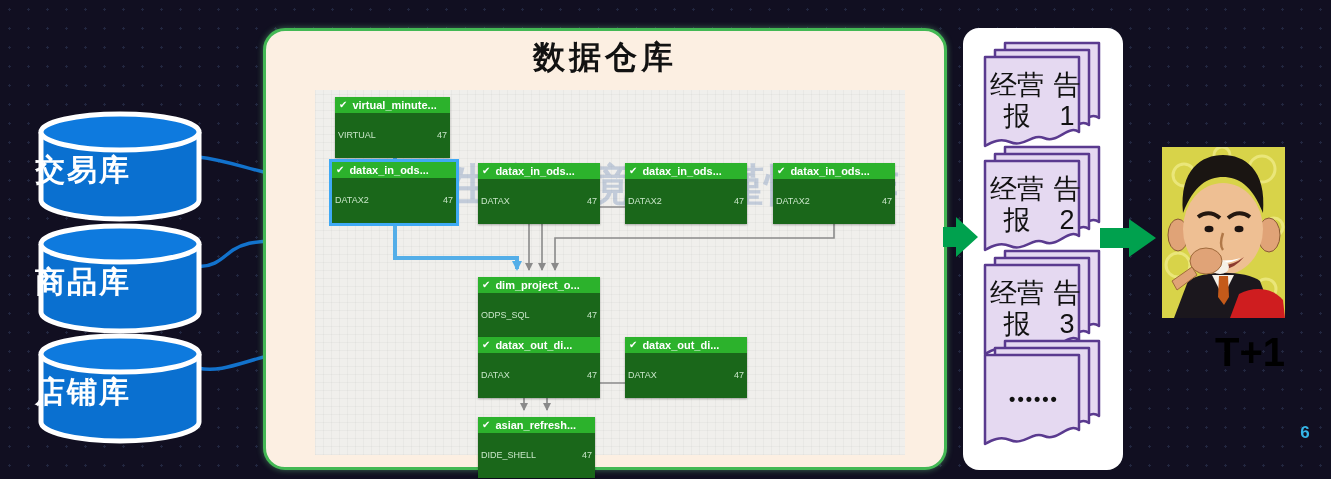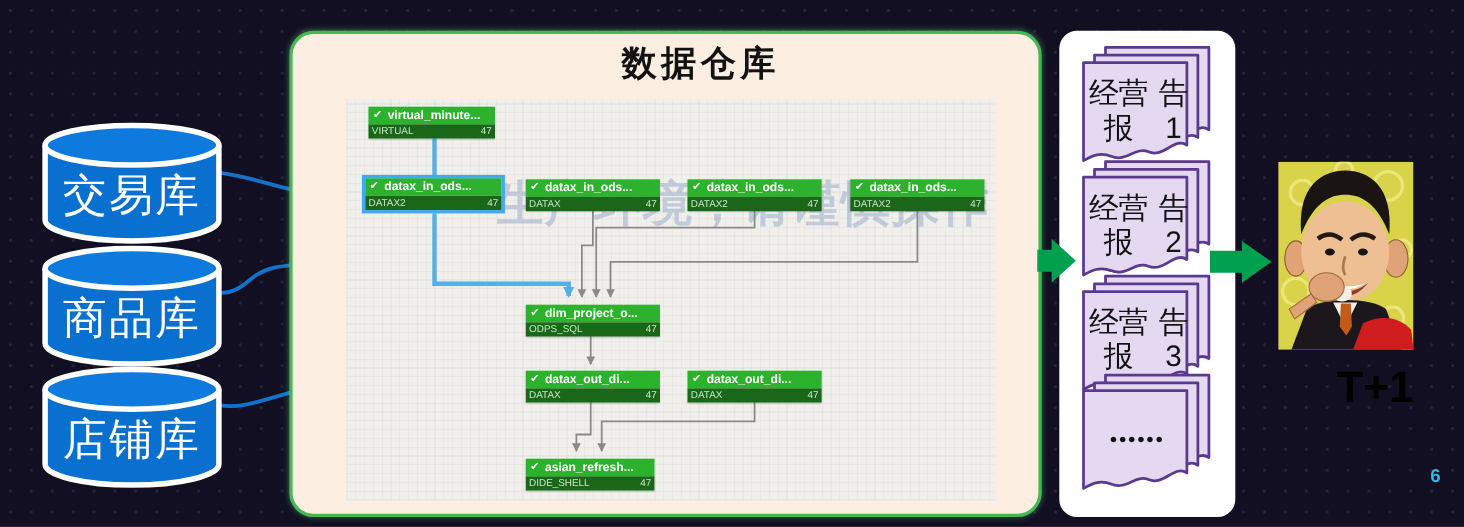--- a/index.html
+++ b/index.html
@@ -8,43 +8,43 @@
     position:relative;width:1331px;height:479px;overflow:hidden;
     background-color:#110f21;
     background-image:radial-gradient(rgba(96,120,170,0.22) 1.2px, transparent 1.4px);
     background-size:19px 19px;
   }
   svg{display:block}
   .abs{position:absolute;}
 
   
   .cylinder{position:absolute;width:170px;height:118px;}
-  .cyl-label{position:absolute;left:0;top:36%;width:100%;text-align:center;
-    color:#fff;font-size:40px;font-weight:normal;letter-spacing:2px;}
+  .cyl-label{position:absolute;left:0;top:36%;width:100%;text-align:left;
+    color:#fff;font-size:30px;font-weight:bold;letter-spacing:2px;}
 
   
   .panel{position:absolute;left:263px;top:28px;width:684px;height:442px;
     background:#fcefe2;border:3px solid #43b854;border-radius:22px;box-sizing:border-box;
     box-shadow:0 0 6px rgba(110,220,140,.45);}
   .panel-title{position:absolute;left:263px;top:36px;width:684px;text-align:center;
-    font-size:32px;font-weight:bold;color:#121212;letter-spacing:4px;margin-left:32px;}
+    font-size:32px;font-weight:bold;color:#121212;letter-spacing:4px;}
   .canvas{position:absolute;left:315px;top:90px;width:590px;height:365px;
     background-color:#f0efec;overflow:hidden;
     background-image:repeating-linear-gradient(0deg, rgba(0,0,0,.03) 0 1px, transparent 1px 8px),
                      repeating-linear-gradient(90deg, rgba(0,0,0,.03) 0 1px, transparent 1px 8px);}
   .watermark{position:absolute;left:450px;top:156px;font-size:44px;font-weight:bold;
     color:rgba(125,150,190,0.40);letter-spacing:1px;white-space:nowrap;z-index:1;}
 
   
   .node{position:absolute;width:122px;z-index:3;box-shadow:0 1px 2px rgba(0,0,0,.3);}
   .node-top{background:#2cb22c;color:#fff;font-size:11px;font-weight:bold;height:16px;
     line-height:16px;padding:0 4px;display:flex;gap:5px;align-items:center;white-space:nowrap;overflow:hidden;}
   .node-check{font-size:10px;}
   .node-sub{background:#1a671a;color:#c9e6c9;font-size:9px;height:13px;line-height:13px;
-    display:flex;justify-content:space-between;padding:0 3px;white-space:nowrap;overflow:hidden;}
+    display:flex;justify-content:space-between;padding:16px 3px;white-space:nowrap;overflow:hidden;}
   .node.selected{outline:3px solid #3fa9f5;}
   .n1{left:335px;top:97px;width:115px;}
   .n2{left:332px;top:162px;width:124px;}
   .n3{left:478px;top:163px;}
   .n4{left:625px;top:163px;}
   .n5{left:773px;top:163px;}
   .n6{left:478px;top:277px;}
   .n7{left:478px;top:337px;}
   .n8{left:625px;top:337px;}
   .n9{left:478px;top:417px;width:117px;}

